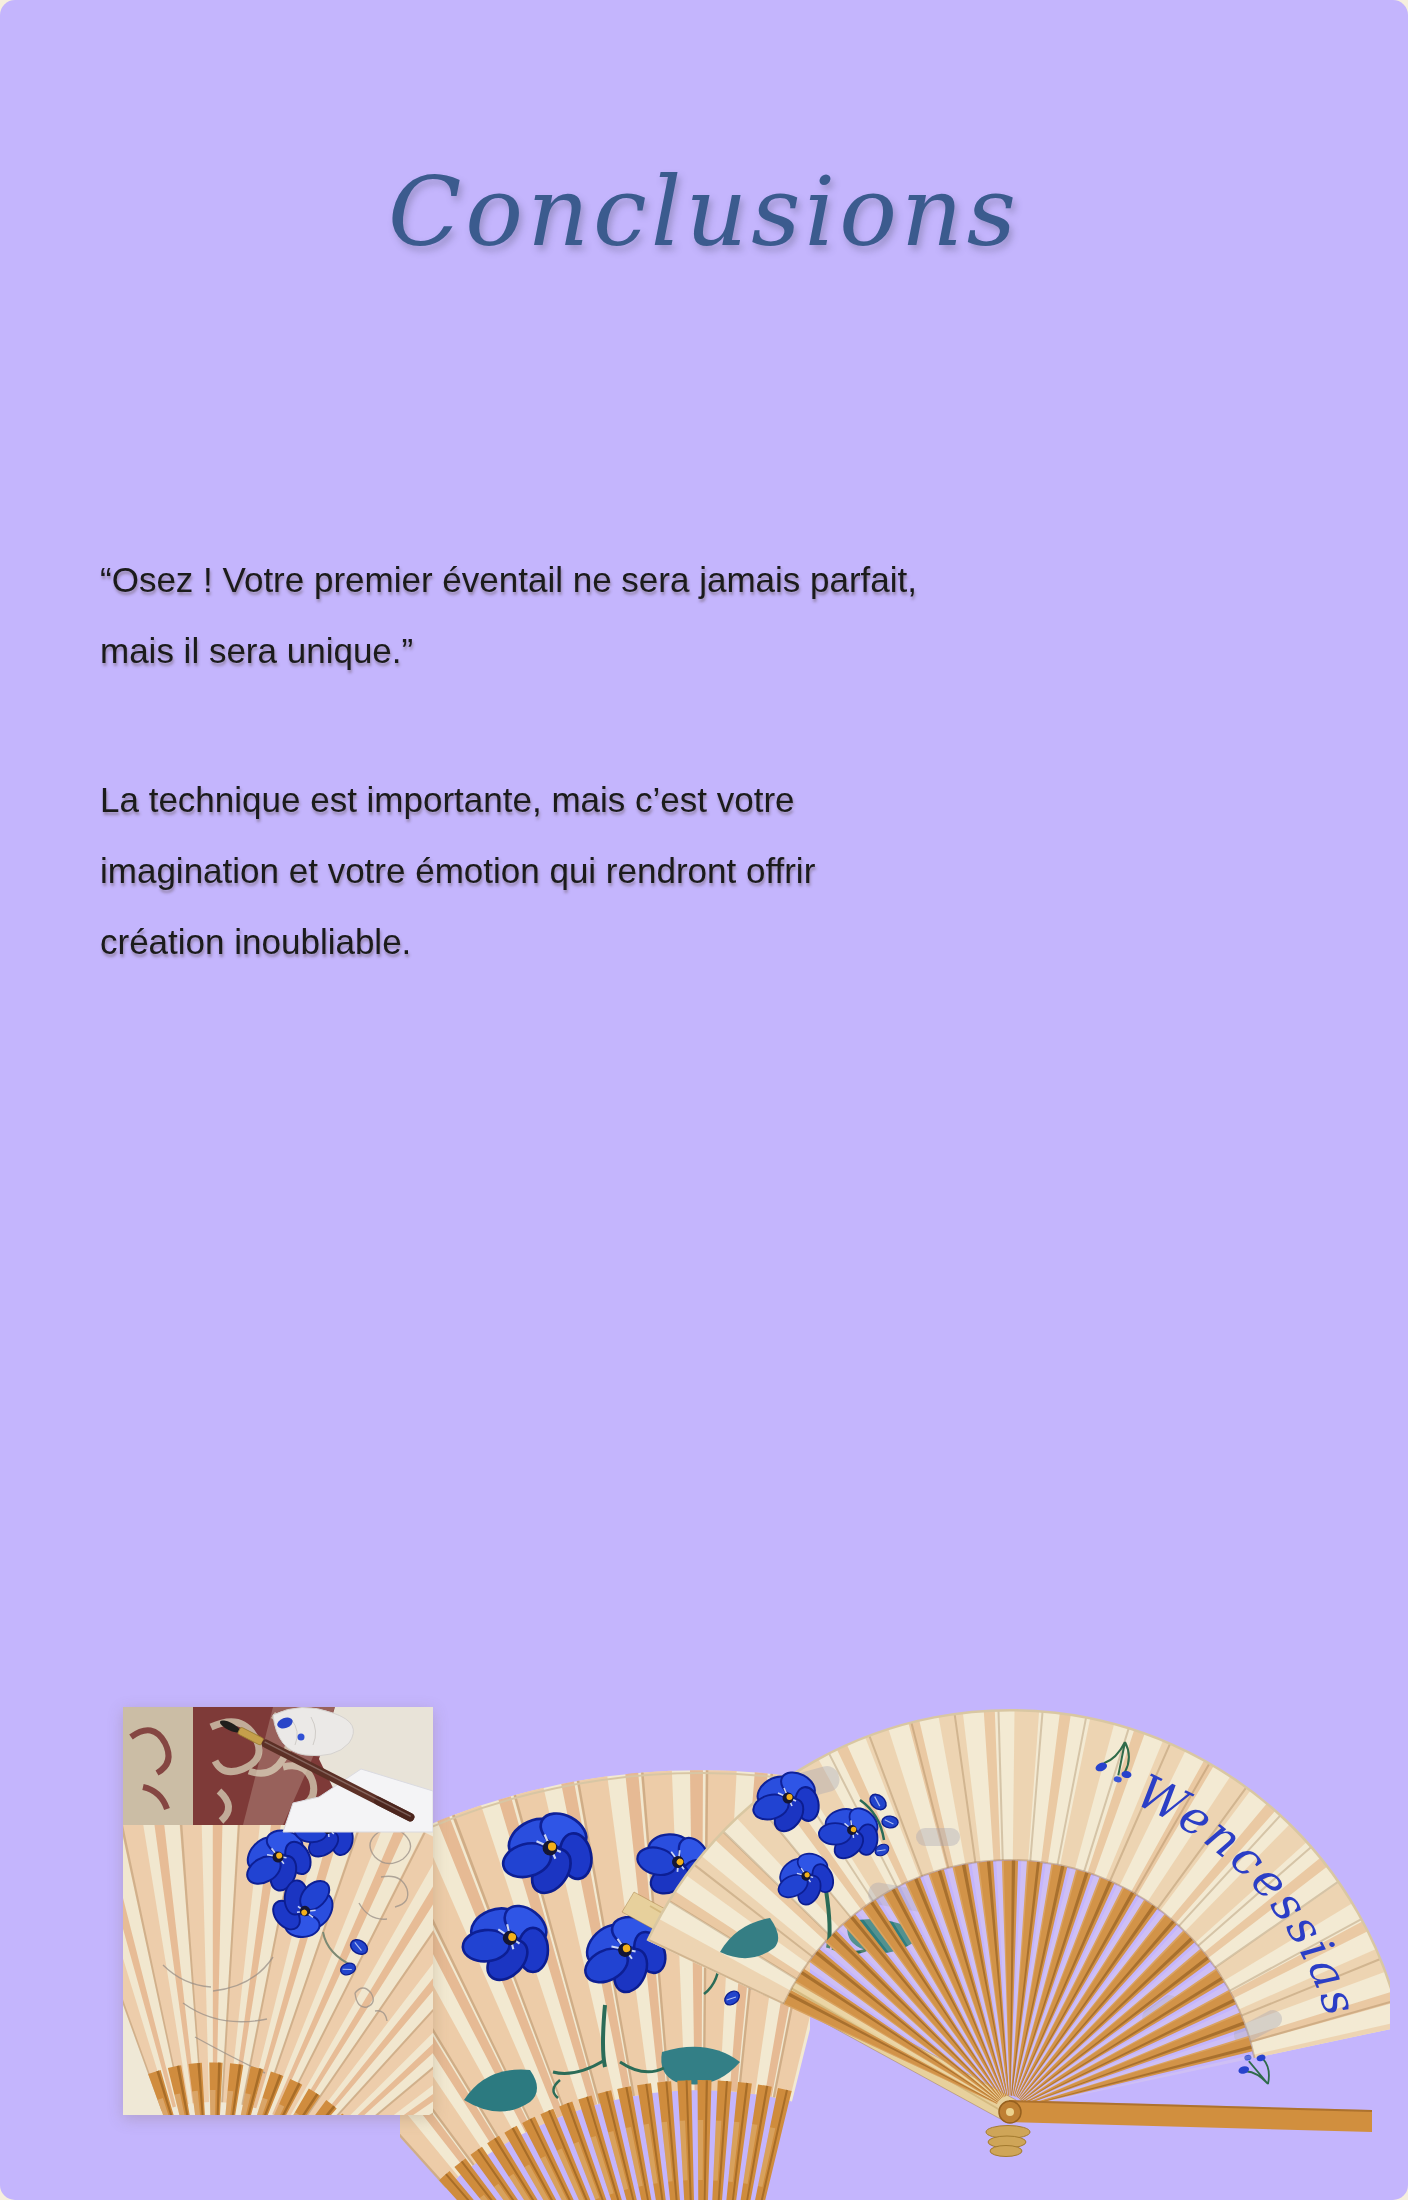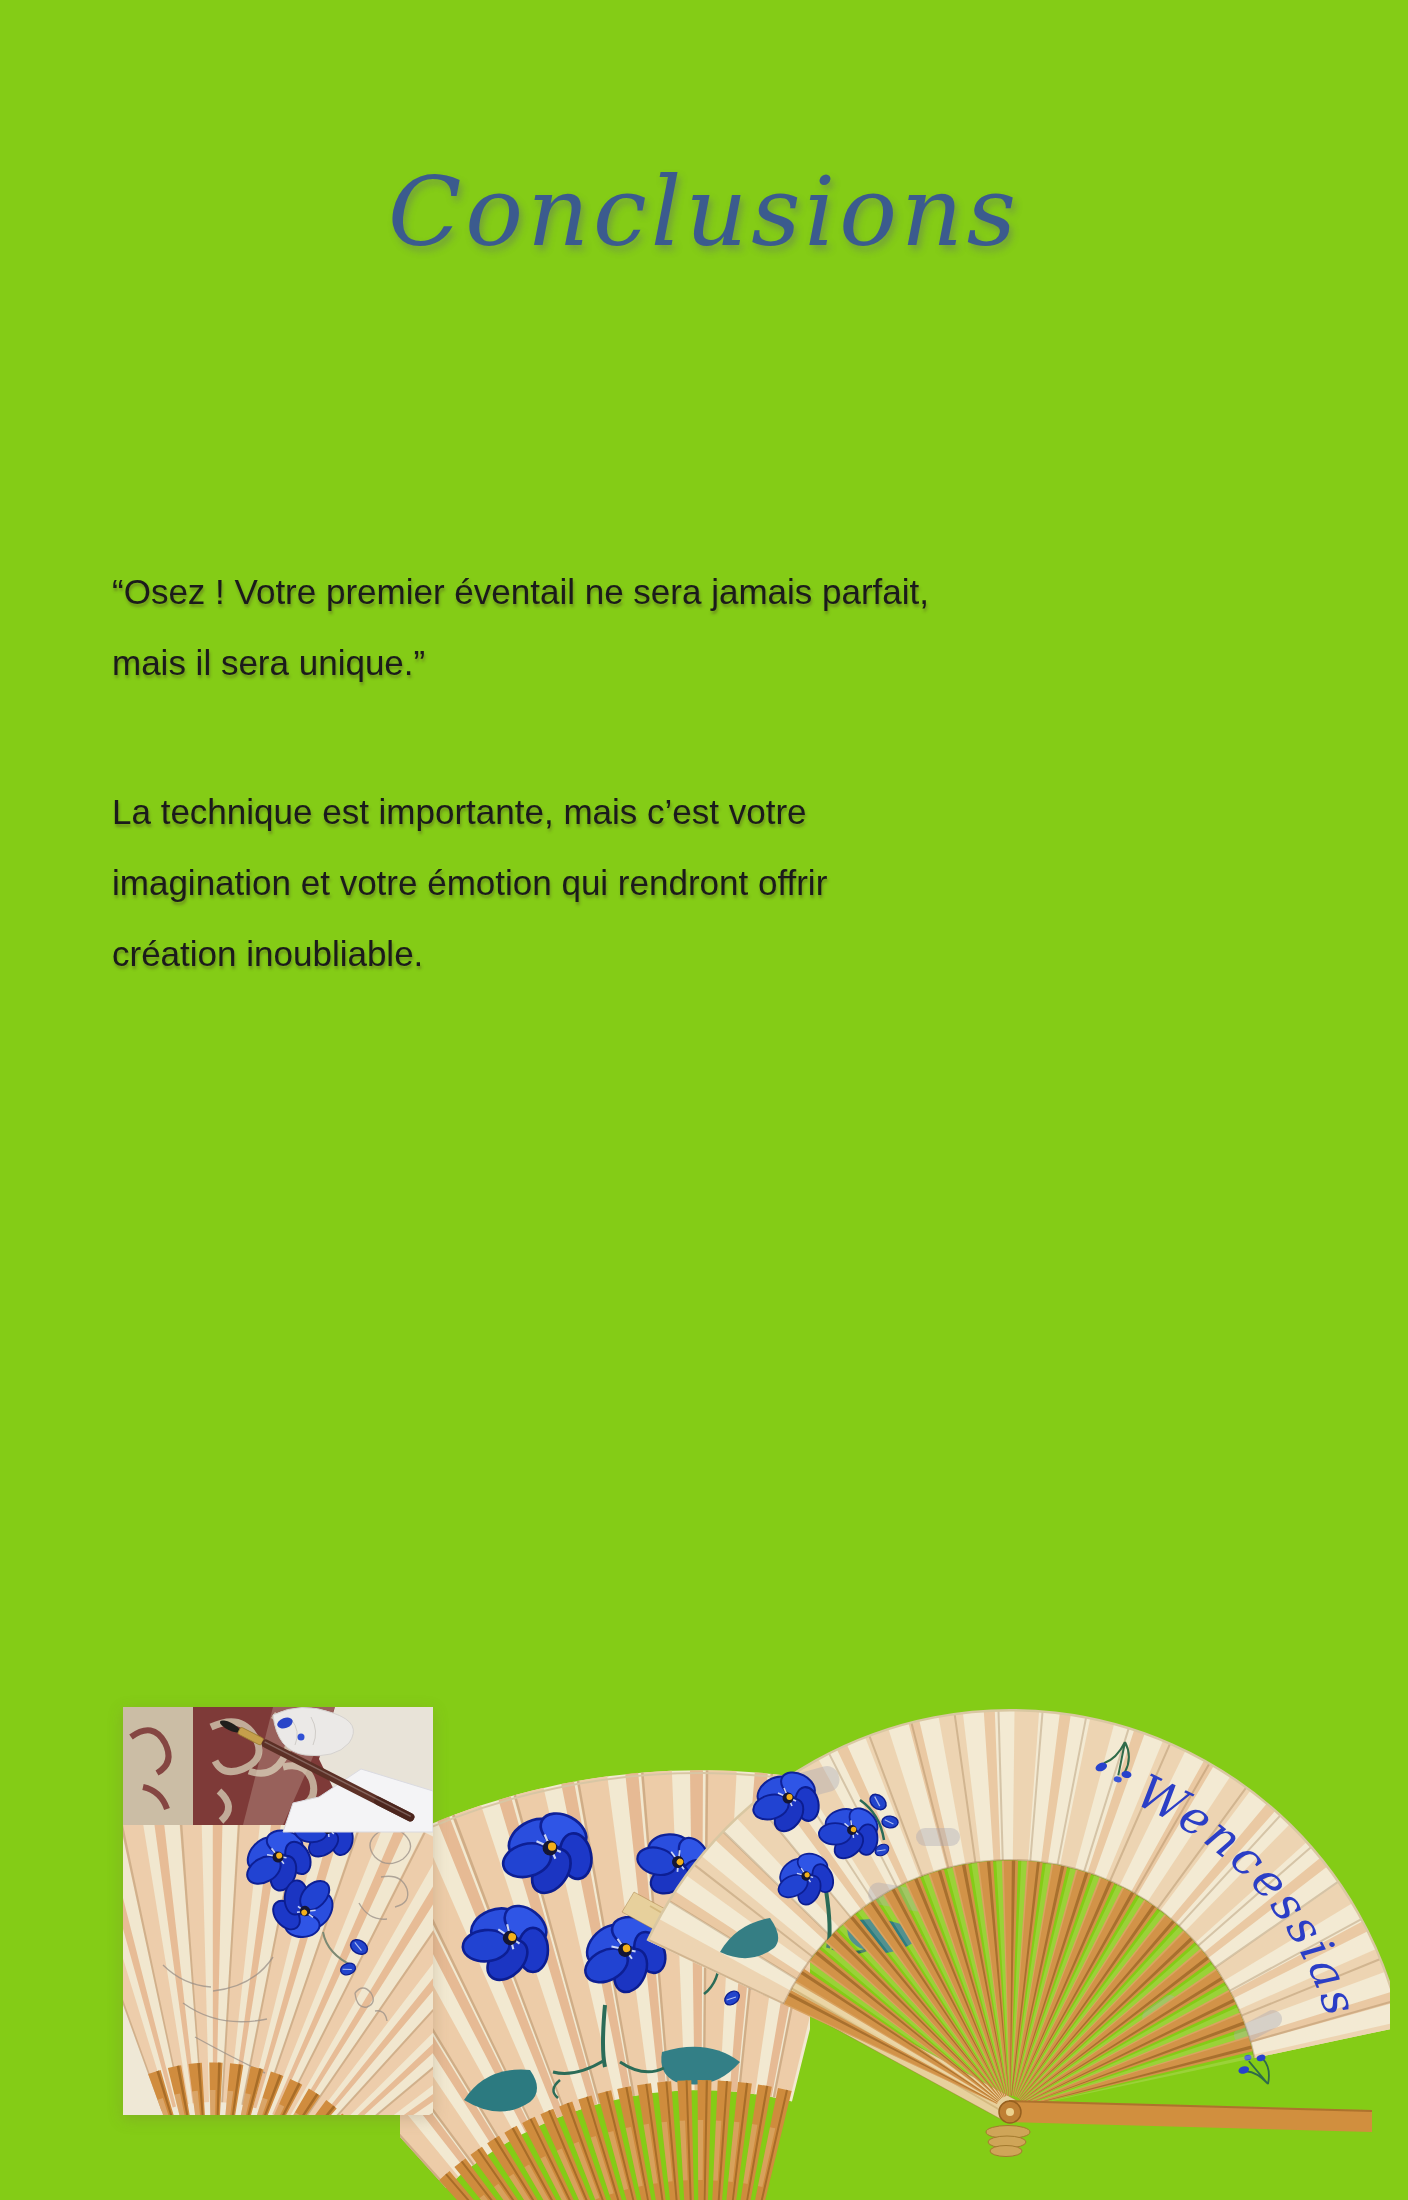--- a/index.html
+++ b/index.html
@@ -2,21 +2,21 @@
 <html><head>
 <meta charset="utf-8">
 <style>
   html,body{margin:0;padding:0;}
   body{
     width:1408px;height:2200px;
     background:#f6efde;
     font-family:"Liberation Sans",sans-serif;
     overflow:hidden;
   }
-  .page{position:relative;width:1408px;height:2200px;background:#84cc16;overflow:hidden;}
+  .page{position:relative;width:1408px;height:2200px;background:#c4b5fd;overflow:hidden;border-radius:15px;}
 
   .title{
     position:absolute;top:92px;left:0;width:1408px;
     text-align:center;
     font-family:"DejaVu Serif",serif;
     font-style:italic;font-weight:500;
     font-size:96px;letter-spacing:4px;
     color:#3b5b8e;
     text-shadow:3px 5px 7px rgba(90,90,120,.38);
   }
@@ -27,21 +27,21 @@
     color:#141414;
     text-shadow:1px 2.5px 3px rgba(70,55,40,.4);
   }
 
   .bodycol{
     position:absolute;top:540px;left:96px;width:852px;
     font-size:35px;line-height:71px;
     color:#1b1b1b;
     text-shadow:1px 2.5px 3px rgba(70,55,40,.38);
   }
-  .bodycol p{margin:16px;}
+  .bodycol p{margin:4px;}
   p.quote{margin-bottom:54px;}
   p.para3{margin-top:78px;}
 
   .photo-left{
     position:absolute;left:123px;top:1707px;width:310px;height:408px;
     z-index:30;
     box-shadow:0 4px 14px rgba(120,100,70,.25);
     background:#efe8d6;
   }
   .fan-middle{

